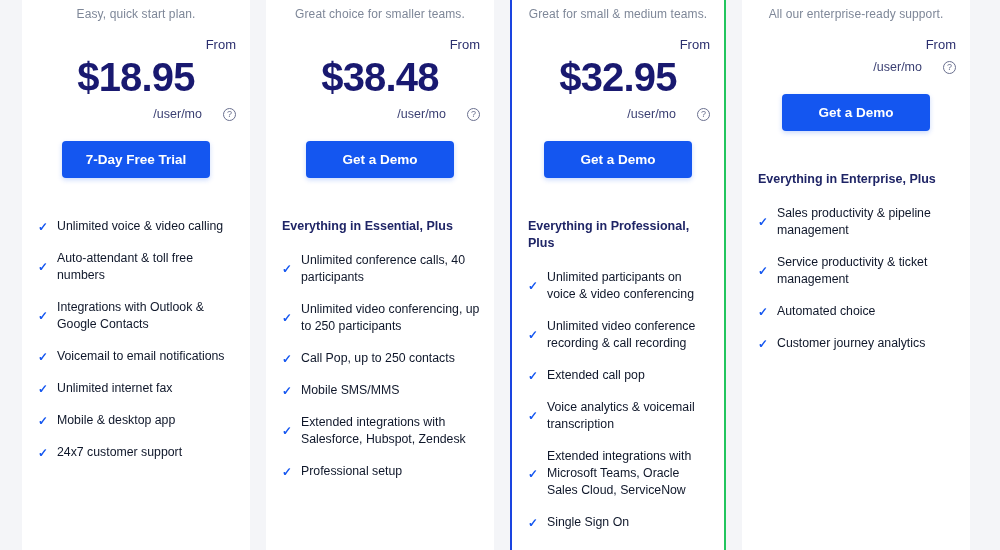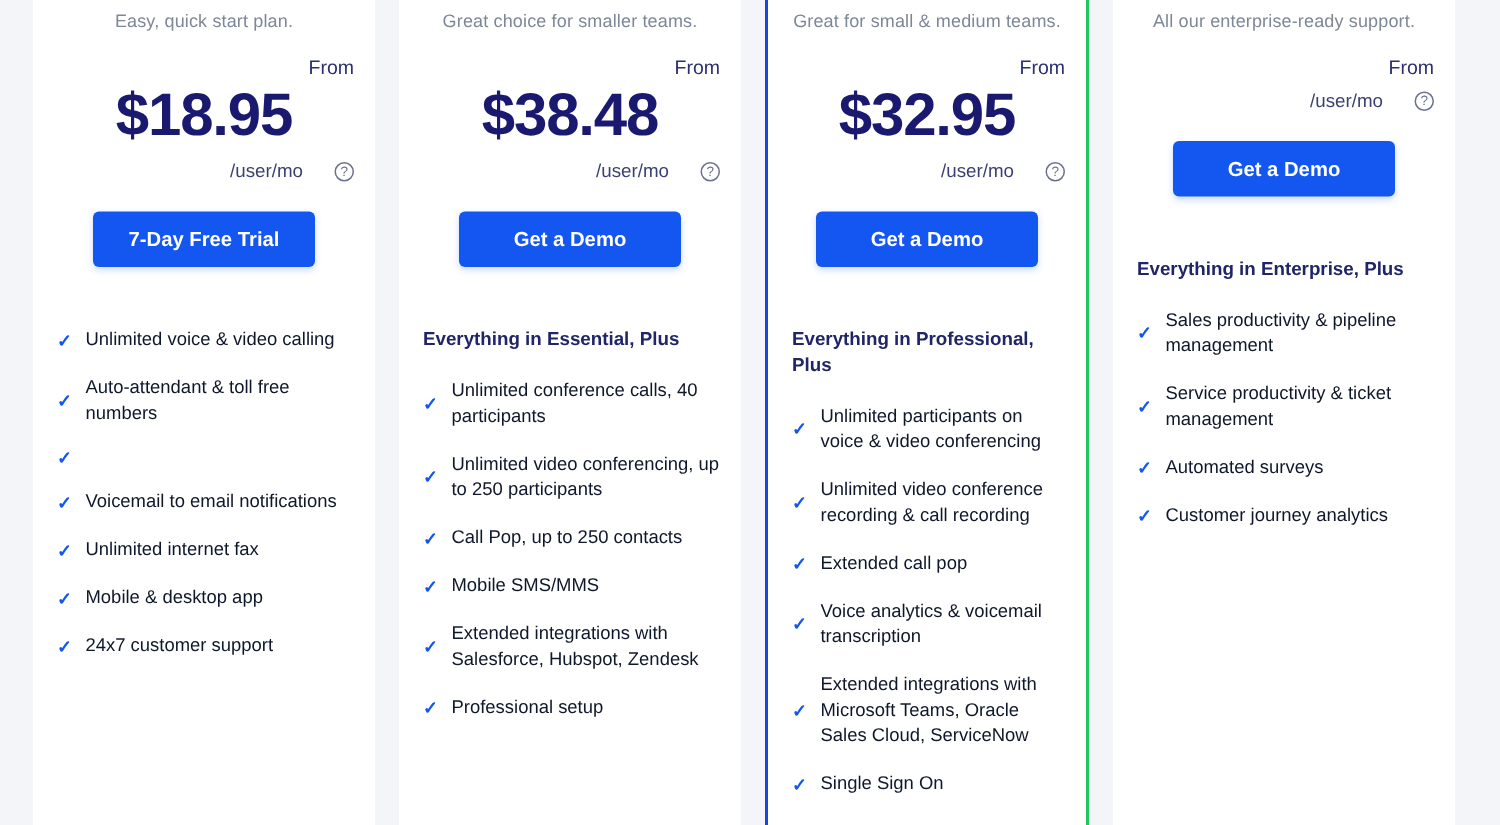--- a/index.html
+++ b/index.html
@@ -169,20 +169,21 @@
         <li class="feat">
           <span class="check">✓</span>
           <span class="feat-text">Unlimited voice &amp; video calling</span>
         </li>
         <li class="feat">
           <span class="check">✓</span>
           <span class="feat-text">Auto-attendant &amp; toll free numbers</span>
         </li>
         <li class="feat">
           <span class="check">✓</span>
+          <span class="feat-text">Integrations with Outlook &amp; Google Contacts</span>
         </li>
         <li class="feat">
           <span class="check">✓</span>
           <span class="feat-text">Voicemail to email notifications</span>
         </li>
         <li class="feat">
           <span class="check">✓</span>
           <span class="feat-text">Unlimited internet fax</span>
         </li>
         <li class="feat">
@@ -291,21 +292,21 @@
         <li class="feat">
           <span class="check">✓</span>
           <span class="feat-text">Sales productivity &amp; pipeline management</span>
         </li>
         <li class="feat">
           <span class="check">✓</span>
           <span class="feat-text">Service productivity &amp; ticket management</span>
         </li>
         <li class="feat">
           <span class="check">✓</span>
-          <span class="feat-text">Automated surveys</span>
+          <span class="feat-text">Automated choice</span>
         </li>
         <li class="feat">
           <span class="check">✓</span>
           <span class="feat-text">Customer journey analytics</span>
         </li>
       </ul>
     </div>
     <div class="gutter edge-right"></div>
 </div>
 

